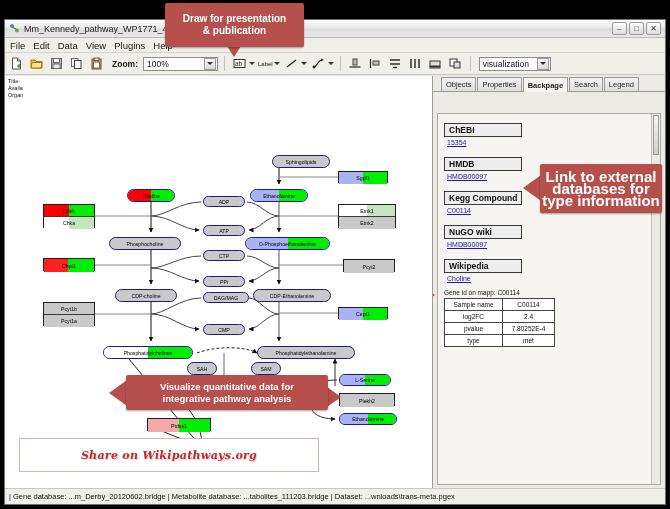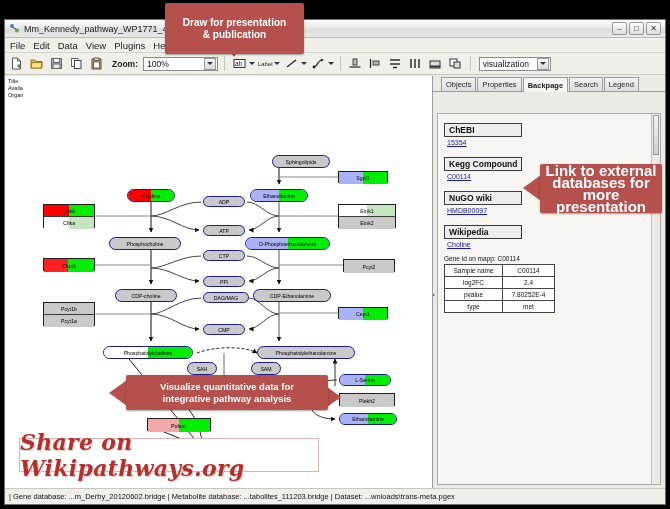--- a/index.html
+++ b/index.html
@@ -574,39 +574,40 @@
 
 
       <div class="callout" style="left:121px;top:299px;width:202px;height:35px;font-size:9.5px;flex-direction:column">
         <span>Visualize quantitative data  for</span>
         <span>integrative pathway analysis</span>
       </div>
       <div class="arrow-left" style="left:104px;top:304px;"></div>
       <div style="position:absolute;left:318px;top:308px;width:0;height:0;z-index:39;
                   border-top:13px solid transparent;border-bottom:13px solid transparent;border-left:18px solid #b5504c;"></div>
 
-      <div class="share" style="left:14px;top:362px;width:300px;height:34px;font-size:22px;">
+      <div class="share" style="left:14px;top:362px;width:300px;height:34px;font-size:11px;">
         <span>Share on Wikipathways.org</span>
       </div>
     </div>
 
     <div class="sidebar">
 
       <div class="tabs">
         <span class="tab">Objects</span>
         <span class="tab">Properties</span>
         <span class="tab active">Backpage</span>
         <span class="tab">Search</span>
         <span class="tab">Legend</span>
       </div>
 
       <div class="sb-scroll">
         <div class="sb-inner">
           <div id="dblist">
               <div><div class="dbbox">ChEBI</div><a class="dblink">15354</a></div>
+              <div><div class="dbbox">HMDB</div><a class="dblink">HMDB00097</a></div>
               <div><div class="dbbox">Kegg Compound</div><a class="dblink">C00114</a></div>
               <div><div class="dbbox">NuGO wiki</div><a class="dblink">HMDB00097</a></div>
               <div><div class="dbbox">Wikipedia</div><a class="dblink">Choline</a></div>
             </div>
 
           <div class="geneid">Gene id on mapp: C00114</div>
           <table class="expr">
             <tbody id="exprbody">
                 <tr>
                   <td class="k">Sample name</td>
@@ -628,32 +629,32 @@
           </table>
         </div>
         <div class="sb-vscroll">
           <div class="thumb"></div>
         </div>
       </div>
 
       <div class="callout" style="left:107px;top:88px;width:122px;height:49px;font-size:15px;flex-direction:column">
         <span>Link  to external</span>
         <span>databases  for</span>
-        <span>more presentation</span>
+        <span>type information</span>
       </div>
       <div class="arrow-left" style="left:90px;top:99px;"></div>
       <div style="position:absolute;left:-9px;top:211px;width:0;height:0;z-index:39;
                   border-top:8px solid transparent;border-bottom:8px solid transparent;border-left:11px solid #b5504c;"></div>
     </div>
   </div>
 
   <div class="statusbar">
     <span>| Gene database: ...m_Derby_20120602.bridge | Metabolite database: ...tabolites_111203.bridge | Dataset:  ...wnloads\trans-meta.pgex</span>
   </div>
 
 </div>
 
-<div class="callout" style="left:165px;top:3px;width:139px;height:51px;font-size:10px;flex-direction:column;position:absolute;z-index:60">
+<div class="callout" style="left:165px;top:3px;width:139px;height:44px;font-size:10px;flex-direction:column;position:absolute;z-index:60">
   <span>Draw for presentation</span>
   <span>&amp; publication</span>
 </div>
 <div style="position:absolute;left:220px;top:35px;width:0;height:0;z-index:59;
             border-left:14px solid transparent;border-right:14px solid transparent;border-top:22px solid #b5504c;"></div>
 
 </body></html>

